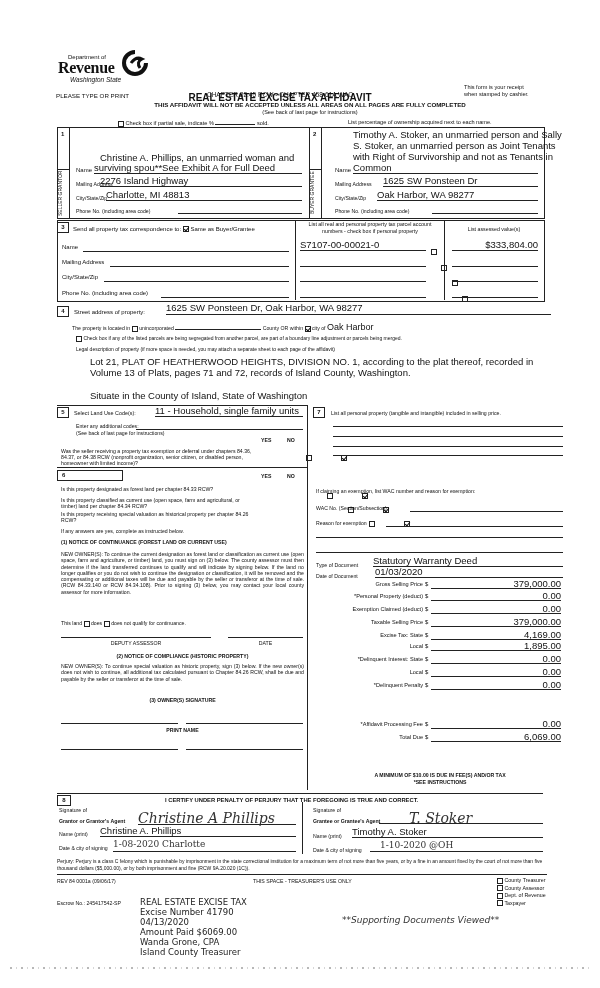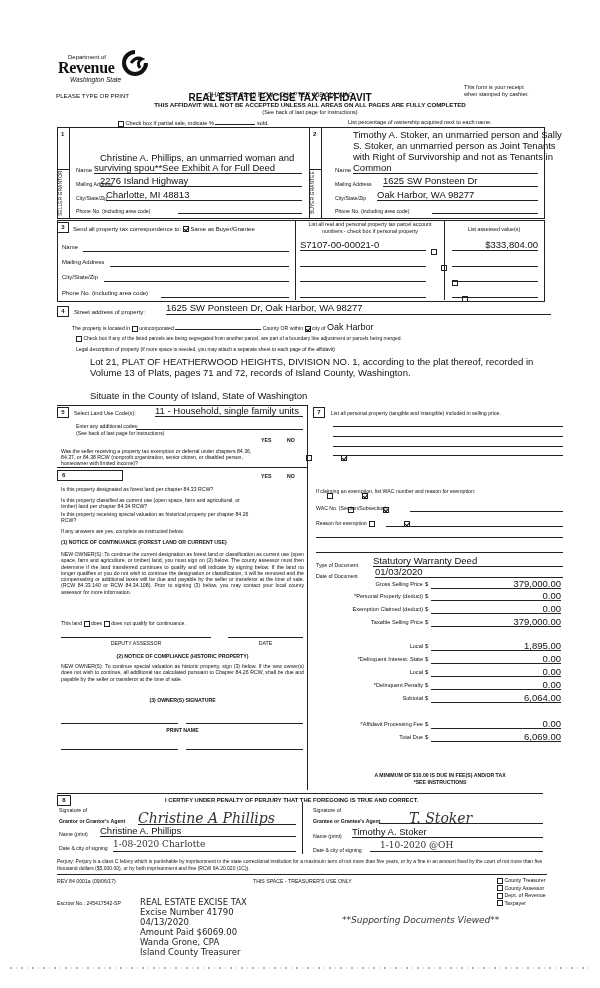--- a/index.html
+++ b/index.html
@@ -231,44 +231,44 @@
   <div class="row" style="top:25px;">
       <span class="lab">Exemption Claimed (deduct)</span>
       <span class="dollar">$</span>
       <span class="val">0.00</span>
     </div>
   <div class="row" style="top:38px;">
       <span class="lab">Taxable Selling Price</span>
       <span class="dollar">$</span>
       <span class="val">379,000.00</span>
     </div>
+  <div class="row" style="top:51px;">
+      <span class="lab">Excise Tax:  State</span>
+      <span class="dollar">$</span>
+      <span class="val">4,169.00</span>
+    </div>
   <div class="row" style="top:62px;">
       <span class="lab">Local</span>
       <span class="dollar">$</span>
       <span class="val">1,895.00</span>
     </div>
   <div class="row" style="top:75px;">
       <span class="lab">*Delinquent Interest:  State</span>
       <span class="dollar">$</span>
       <span class="val">0.00</span>
     </div>
   <div class="row" style="top:88px;">
       <span class="lab">Local</span>
       <span class="dollar">$</span>
       <span class="val">0.00</span>
     </div>
   <div class="row" style="top:101px;">
       <span class="lab">*Delinquent Penalty</span>
       <span class="dollar">$</span>
       <span class="val">0.00</span>
-    </div>
-  <div class="row" style="top:114px;">
-      <span class="lab">Subtotal</span>
-      <span class="dollar">$</span>
-      <span class="val">6,064.00</span>
     </div>
   <div class="row" style="top:140px;">
       <span class="lab">*Affidavit Processing Fee</span>
       <span class="dollar">$</span>
       <span class="val">0.00</span>
     </div>
   <div class="row" style="top:153px;">
       <span class="lab">Total Due</span>
       <span class="dollar">$</span>
       <span class="val">6,069.00</span>

